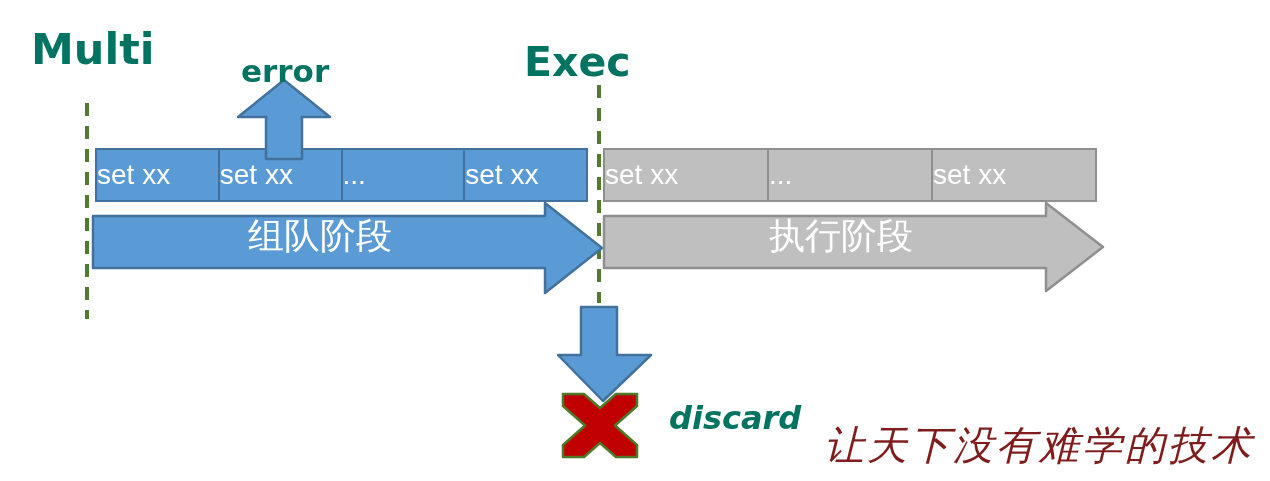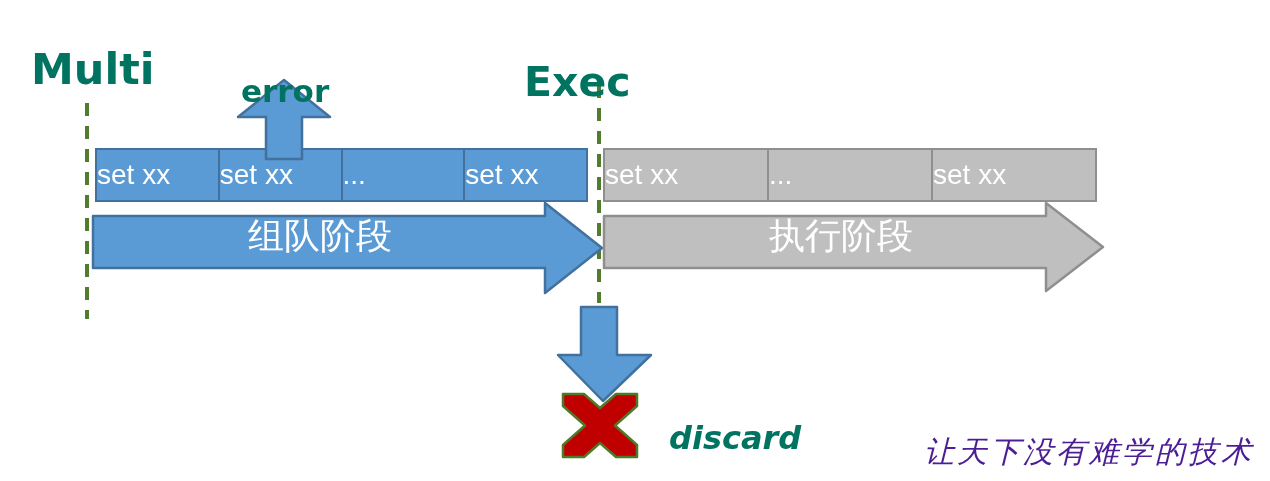--- a/index.html
+++ b/index.html
@@ -5,21 +5,21 @@
   html,body{margin:0;padding:0;}
   body{
     width:1270px;height:481px;position:relative;background:#ffffff;
     font-family:"Liberation Sans",sans-serif;overflow:hidden;
   }
   .abs{position:absolute;}
 
   
   .teal{
     color:#007361;font-family:"DejaVu Sans","Liberation Sans",sans-serif;
-    font-weight:bold;line-height:1;white-space:nowrap;margin-top:20px;
+    font-weight:bold;line-height:1;white-space:nowrap;
   }
   .title-multi{left:31px;top:28px;font-size:43px;}
   .label-error{left:241px;top:56px;font-size:31px;}
   .title-exec{left:524px;top:42px;font-size:41px;}
   .label-discard{left:669px;top:402px;font-size:32px;font-style:italic;}
 
   
   .dash-line{
     width:4px;
     background:repeating-linear-gradient(to bottom,#527C2D 0 13px,transparent 13px 23px);
@@ -48,22 +48,22 @@
   
   .phase-label{
     display:flex;align-items:center;justify-content:center;
     color:#ffffff;font-size:36px;height:40px;white-space:nowrap;
   }
   .lbl-queue{left:95px;top:216px;width:450px;}
   .lbl-exec{left:620px;top:216px;width:442px;}
 
   
   .watermark{
-    right:16px;bottom:8px;font-size:30px;letter-spacing:3px;
-    color:#4c1d95;font-style:italic;white-space:nowrap;
+    right:16px;bottom:8px;font-size:40px;letter-spacing:3px;
+    color:#7f1d1d;font-style:italic;white-space:nowrap;
     font-family:"DejaVu Serif","Liberation Serif",serif;
     margin-left:33px;
   }
 
   svg{display:block;overflow:visible;}
 </style>
 </head>
 <body>
 
 <div class="abs dash-line dash-multi"></div>

